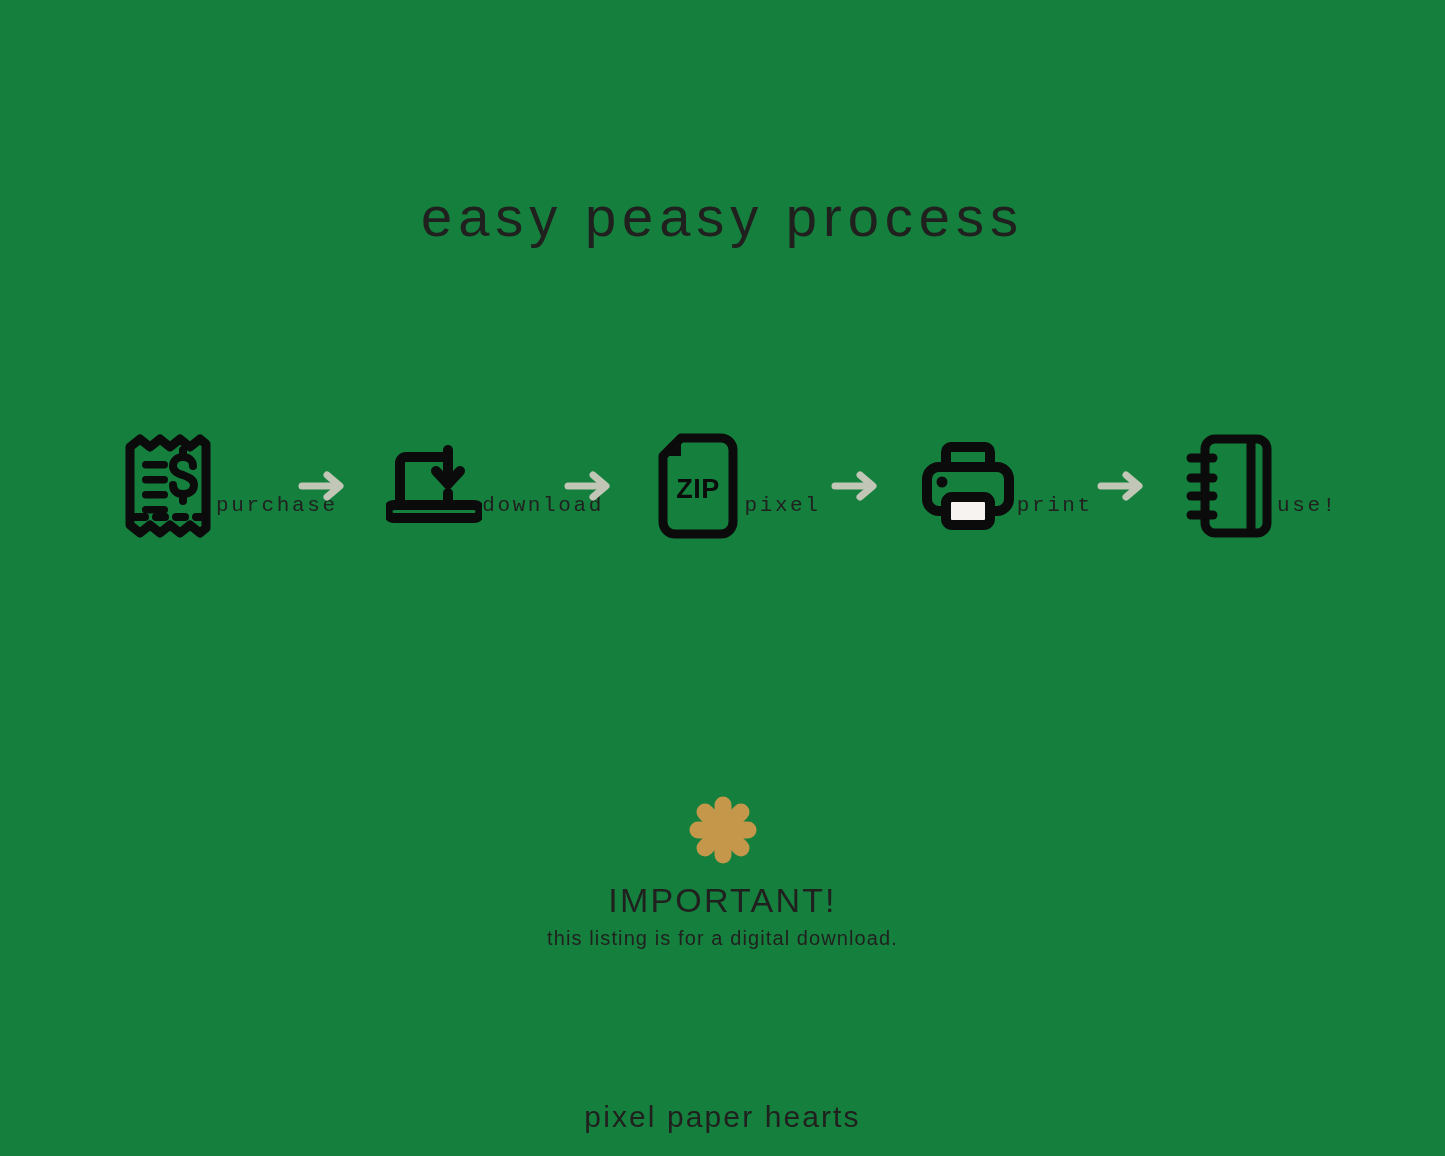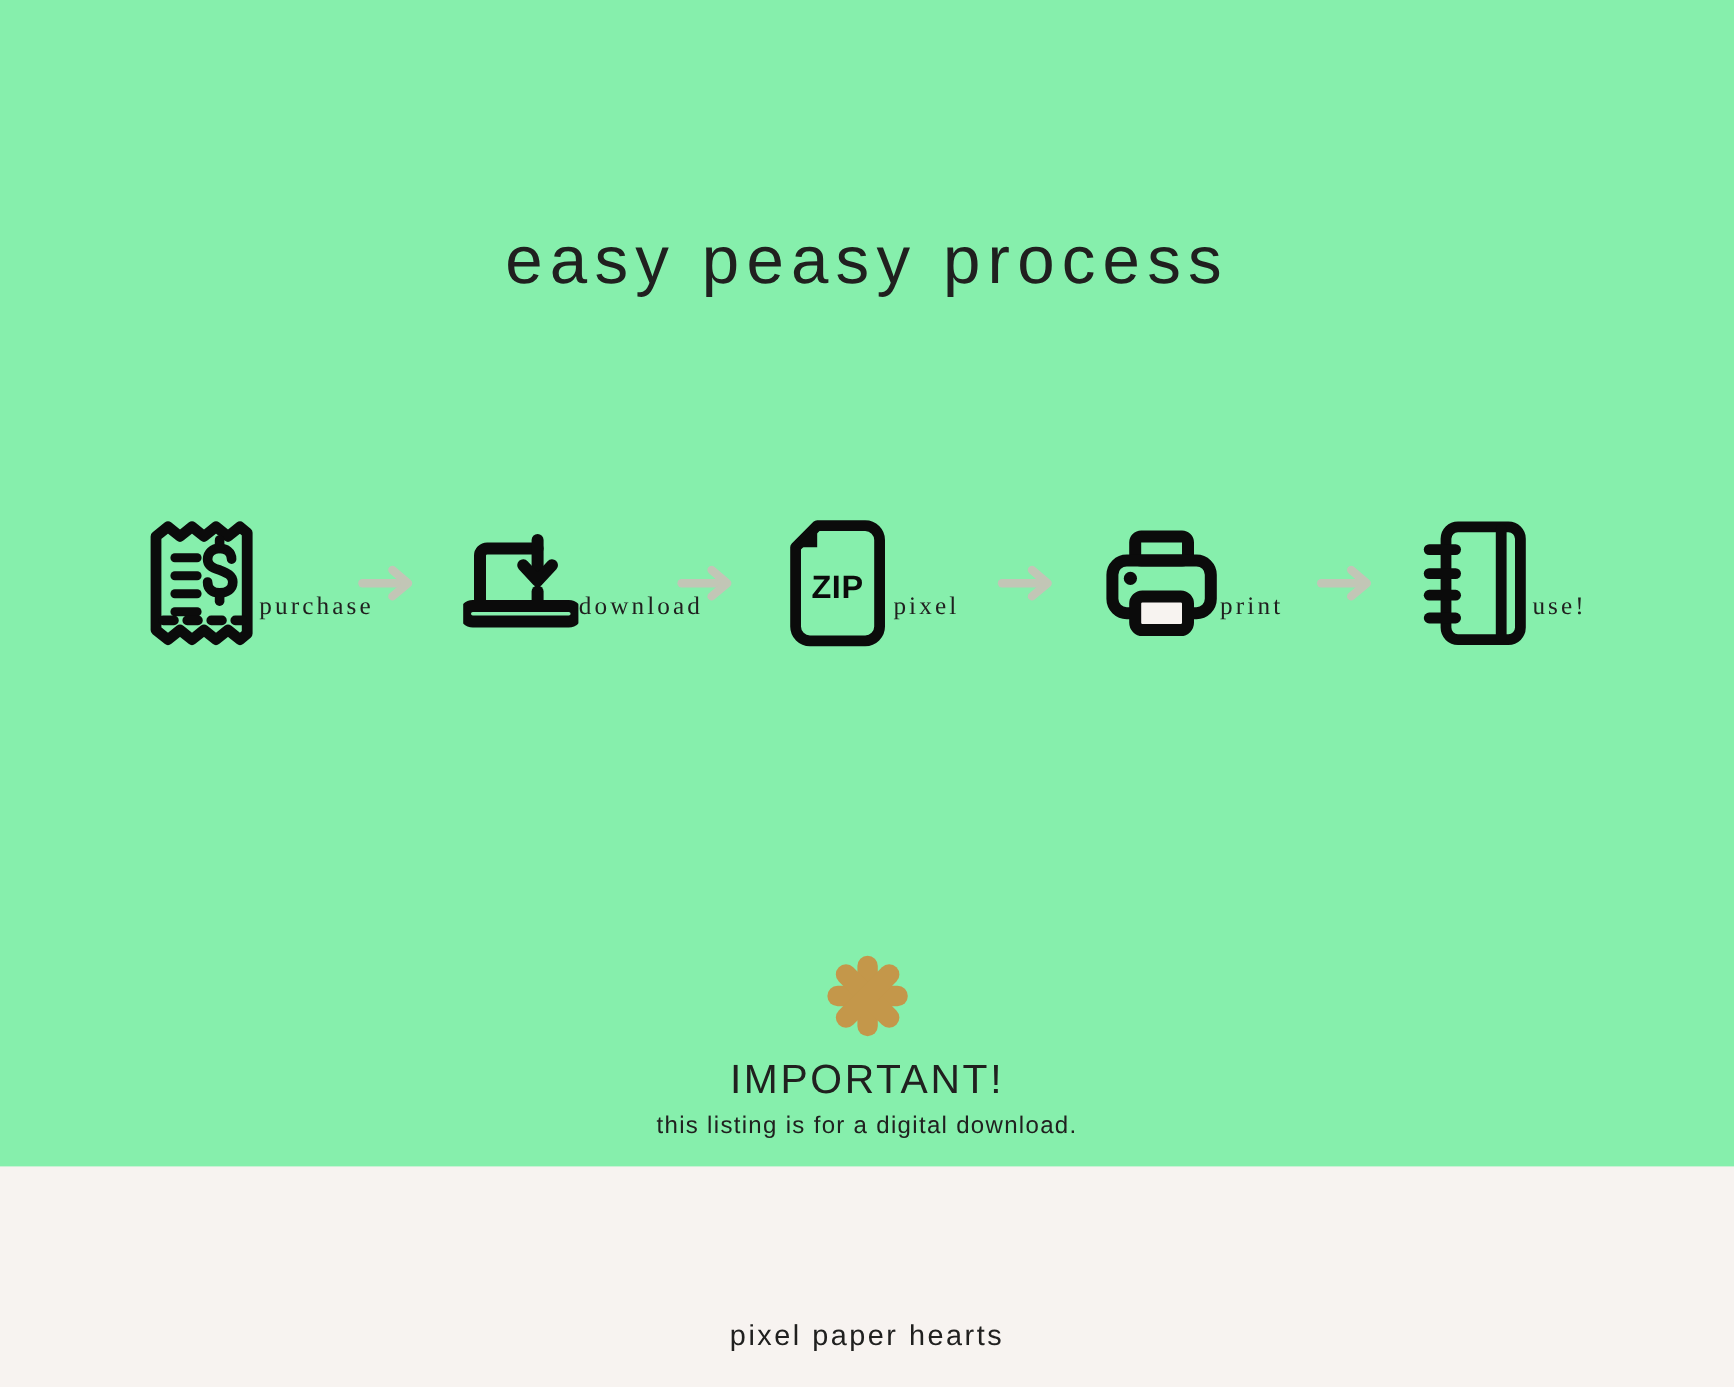--- a/index.html
+++ b/index.html
@@ -12,22 +12,22 @@
     height: 1156px;
     background: #F7F3F0;
     font-family: "Liberation Sans", sans-serif;
     color: #1c1c1c;
     overflow: hidden;
     position: relative;
   }
   .page {
     position: relative;
     width: 1445px;
-    height: 972px;
-    background: #86efac;
+    height: 1156px;
+    background: #15803d;
   }
 
   
   .title {
     position: absolute;
     top: 186px;
     left: 0;
     width: 1445px;
     text-align: center;
     font-family: "Liberation Sans", sans-serif;
@@ -61,21 +61,21 @@
     align-items: center;
     justify-content: center;
   }
   .step-label {
     margin-top: 38px;
     font-size: 21px;
     font-weight: 300;
     letter-spacing: 2.6px;
     color: #20201f;
     white-space: nowrap;
-    font-family: Liberation Serif, serif;
+    font-family: Liberation Mono, monospace;
   }
   .arrow {
     width: 70px;
     height: 112px;
     display: flex;
     align-items: center;
     justify-content: center;
   }
 
   
@@ -113,21 +113,21 @@
     font-family: "Liberation Sans", sans-serif;
   }
 
   
   .footer {
     position: absolute;
     top: 1100px;
     left: 0;
     width: 1445px;
     text-align: center;
-    font-size: 24px;
+    font-size: 30px;
     font-weight: 300;
     letter-spacing: 2.1px;
     color: #20201f;
     font-family: "Liberation Sans", sans-serif;
   }
 
   svg { display: block; }
 </style>
 </head>
 <body>

